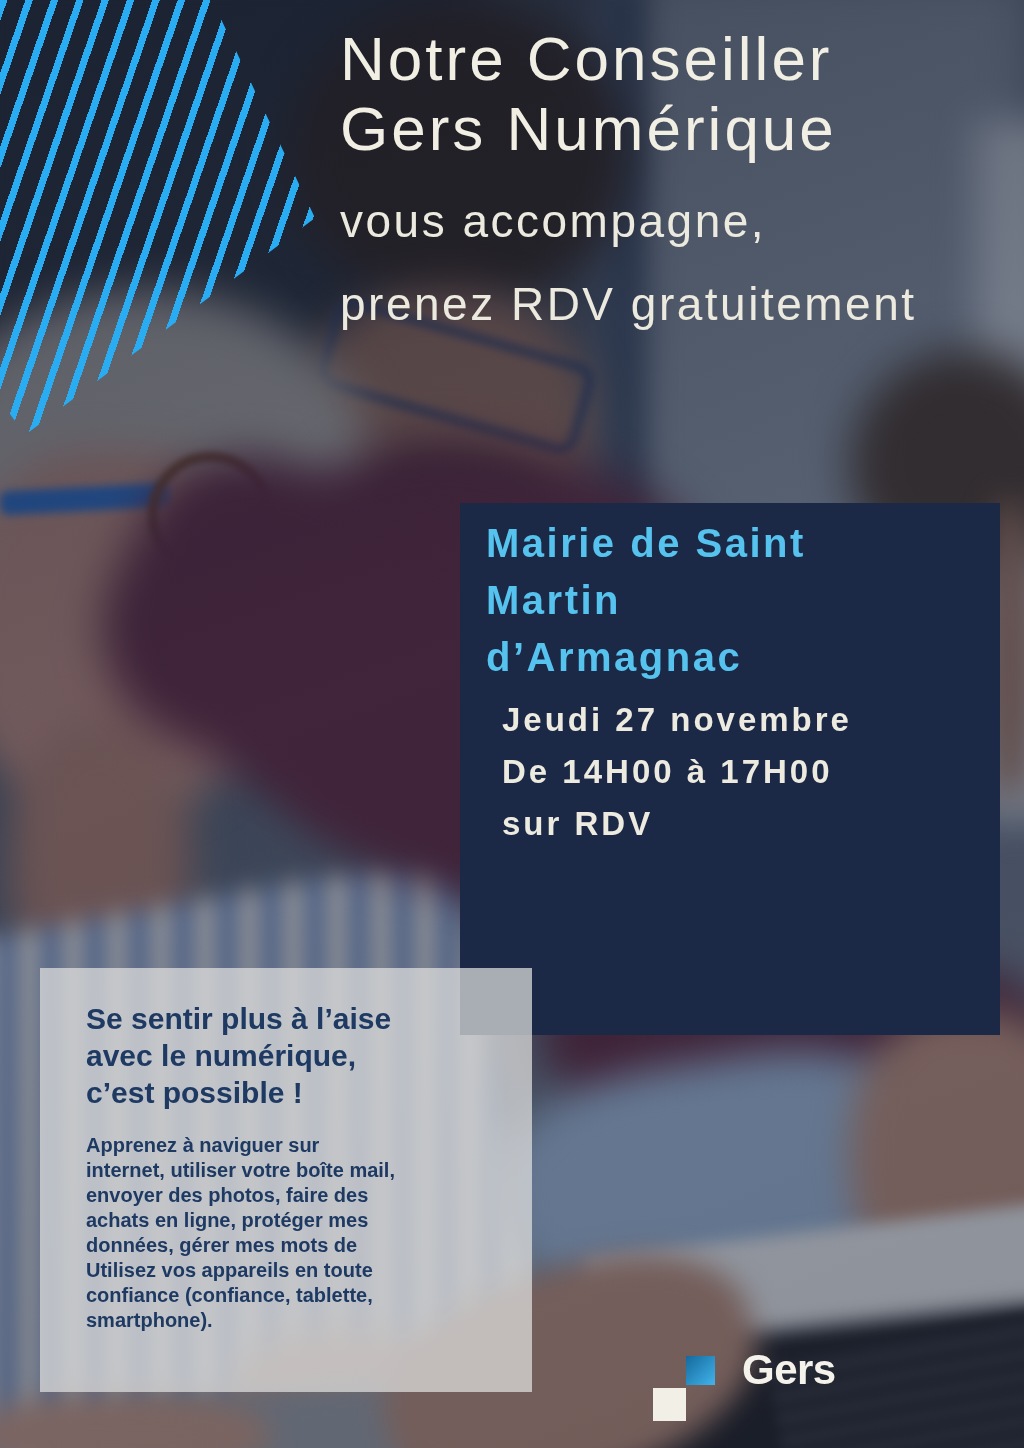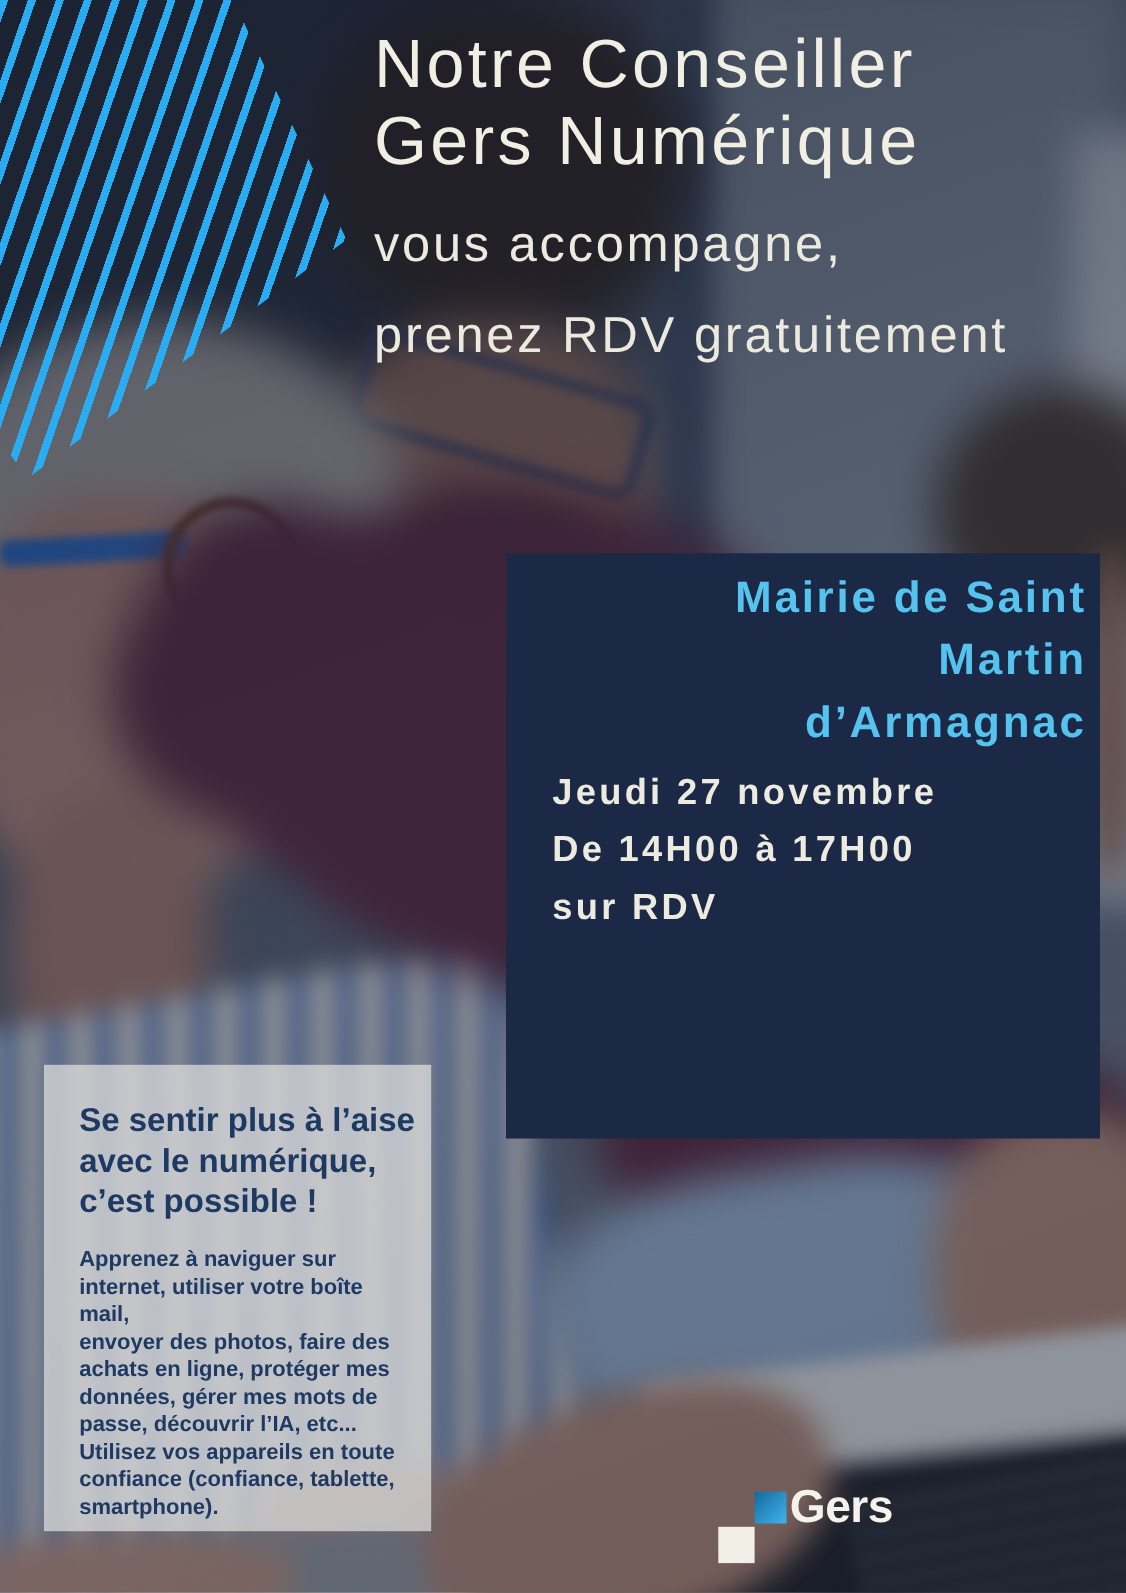--- a/index.html
+++ b/index.html
@@ -63,38 +63,38 @@
   .title-block{position:absolute;left:340px;top:24px;z-index:4;width:660px;}
   .title-block h1{font-size:62px;line-height:70px;font-weight:400;letter-spacing:3px;color:var(--cream);}
   .title-block h1 span{display:block;}
   .subtitle{margin-top:14px;font-size:46px;line-height:52px;font-weight:400;letter-spacing:2.5px;color:#eceadf;}
   .subtitle span{display:block;margin-top:31px;}
   .info-box{
     position:absolute;left:460px;top:503px;width:540px;height:532px;z-index:5;
     background:var(--navy-box);padding:12px 12px 12px 26px;
   }
   .info-box h2{color:var(--light-blue);font-size:40px;line-height:57px;font-weight:700;letter-spacing:2.5px;}
-  .info-box h2 span{display:block;text-align:right;}
+  .info-box h2 span{display:block;}
   .schedule{margin-top:8px;color:#edeae0;font-size:33px;line-height:52px;font-weight:700;letter-spacing:3px;}
   .schedule span{display:block;margin-left:16px;}
   .contact{margin-top:30px;color:#edeae0;font-size:32px;line-height:46px;font-weight:700;letter-spacing:2px;}
   .contact span{display:block;}
   .promo-box{
-    position:absolute;left:40px;top:968px;width:352px;height:424px;z-index:5;
-    background:var(--promo-bg);padding:32px 12px 0 32px;
+    position:absolute;left:40px;top:968px;width:492px;height:424px;z-index:5;
+    background:var(--promo-bg);padding:32px 12px 0 46px;
   }
   .promo-box h3{color:var(--promo-text);font-size:30px;line-height:37px;font-weight:700;}
   .promo-box h3 span{display:block;}
   .promo-body{margin-top:22px;color:var(--promo-text);font-size:20px;line-height:25px;font-weight:700;}
   .promo-body span{display:block;}
   
   .logo{position:absolute;left:653px;top:1350px;width:370px;height:92px;z-index:6;}
   .logo-sq-white{position:absolute;left:0;top:38px;width:33px;height:33px;background:#f2efe6;}
   .logo-sq-blue{position:absolute;left:33px;top:6px;width:29px;height:29px;background:linear-gradient(135deg,#15699c,#41b4ec);}
-  .logo-text{position:absolute;left:65px;top:2px;font-weight:700;font-size:42px;line-height:36px;letter-spacing:-0.5px;color:#f4f2ea;white-space:nowrap;}
+  .logo-text{position:absolute;left:89px;top:2px;font-weight:700;font-size:42px;line-height:36px;letter-spacing:-0.5px;color:#f4f2ea;white-space:nowrap;}
   .logo-text .row{display:block;}
   .logo-text .tld{color:var(--logo-blue);}
 </style>
 </head>
 <body>
 
 <div class="poster">
 
   <div class="photo">
     <div class="blob" id="b-wall"></div>
@@ -160,21 +160,20 @@
       <span>Se sentir plus à l’aise</span>
       <span>avec le numérique,</span>
       <span>c’est possible !</span>
     </h3>
     <div class="promo-body">
       <span>Apprenez à naviguer sur</span>
       <span>internet, utiliser votre boîte mail,</span>
       <span>envoyer des photos, faire des</span>
       <span>achats en ligne, protéger mes</span>
       <span>données, gérer mes mots de</span>
-      <span>passe, découvrir l’IA, etc...</span>
       <span>Utilisez vos appareils en toute</span>
       <span>confiance (confiance, tablette,</span>
       <span>smartphone).</span>
     </div>
   </section>
 
   <footer class="logo">
     <div class="logo-sq-white"></div>
     <div class="logo-sq-blue"></div>
     <div class="logo-text">

